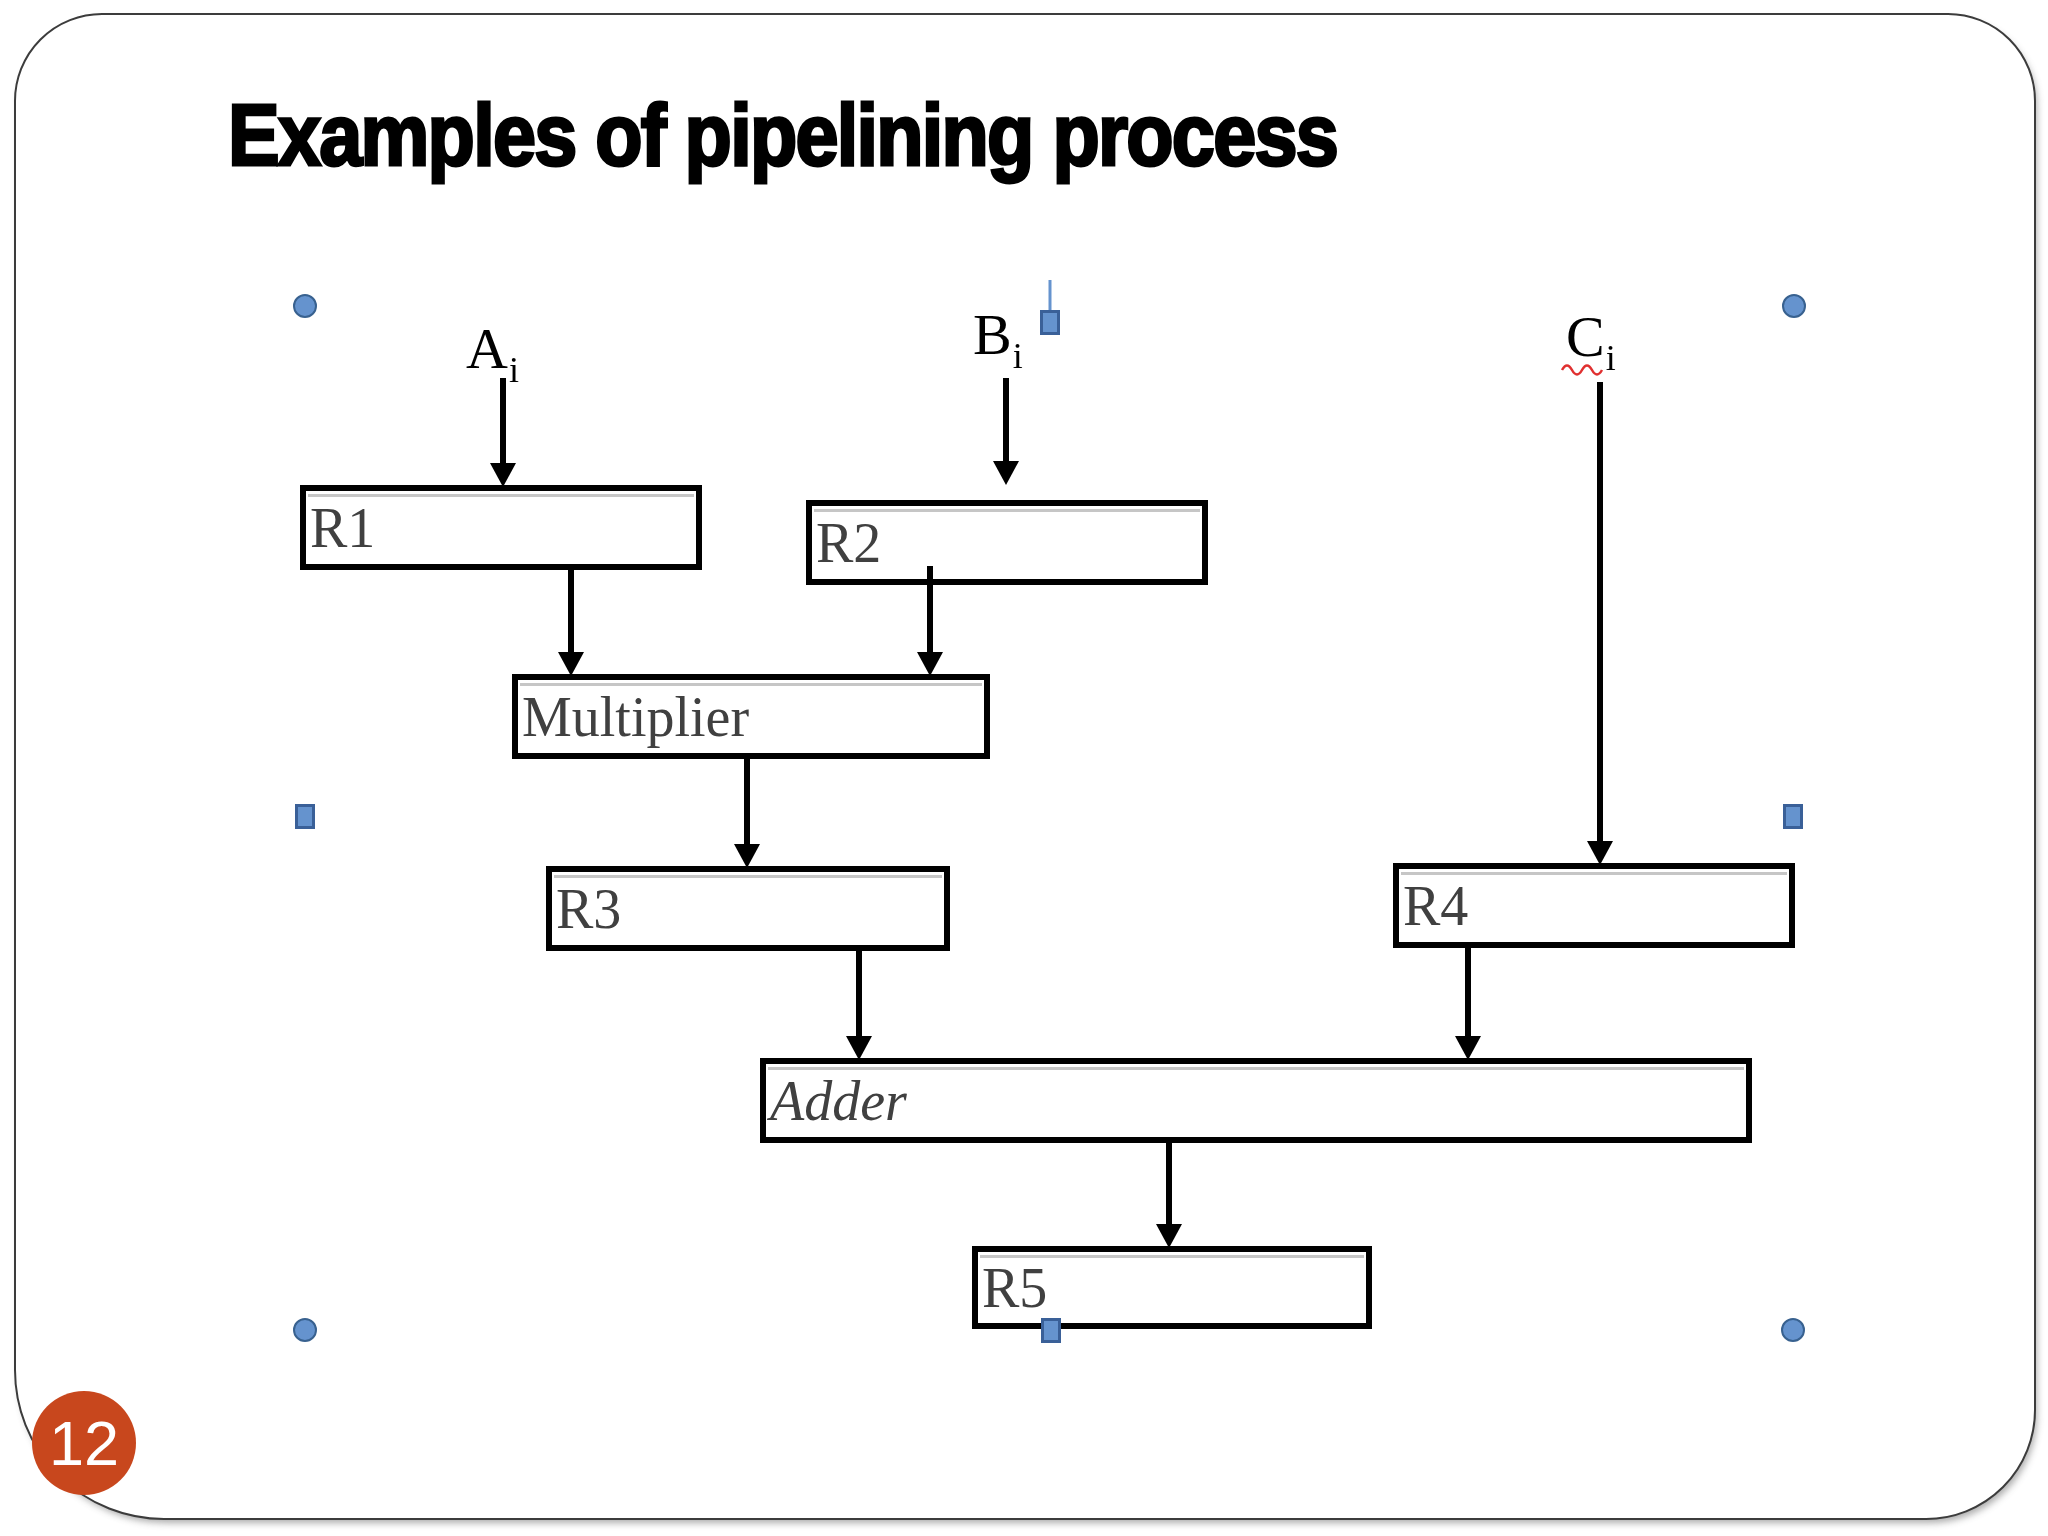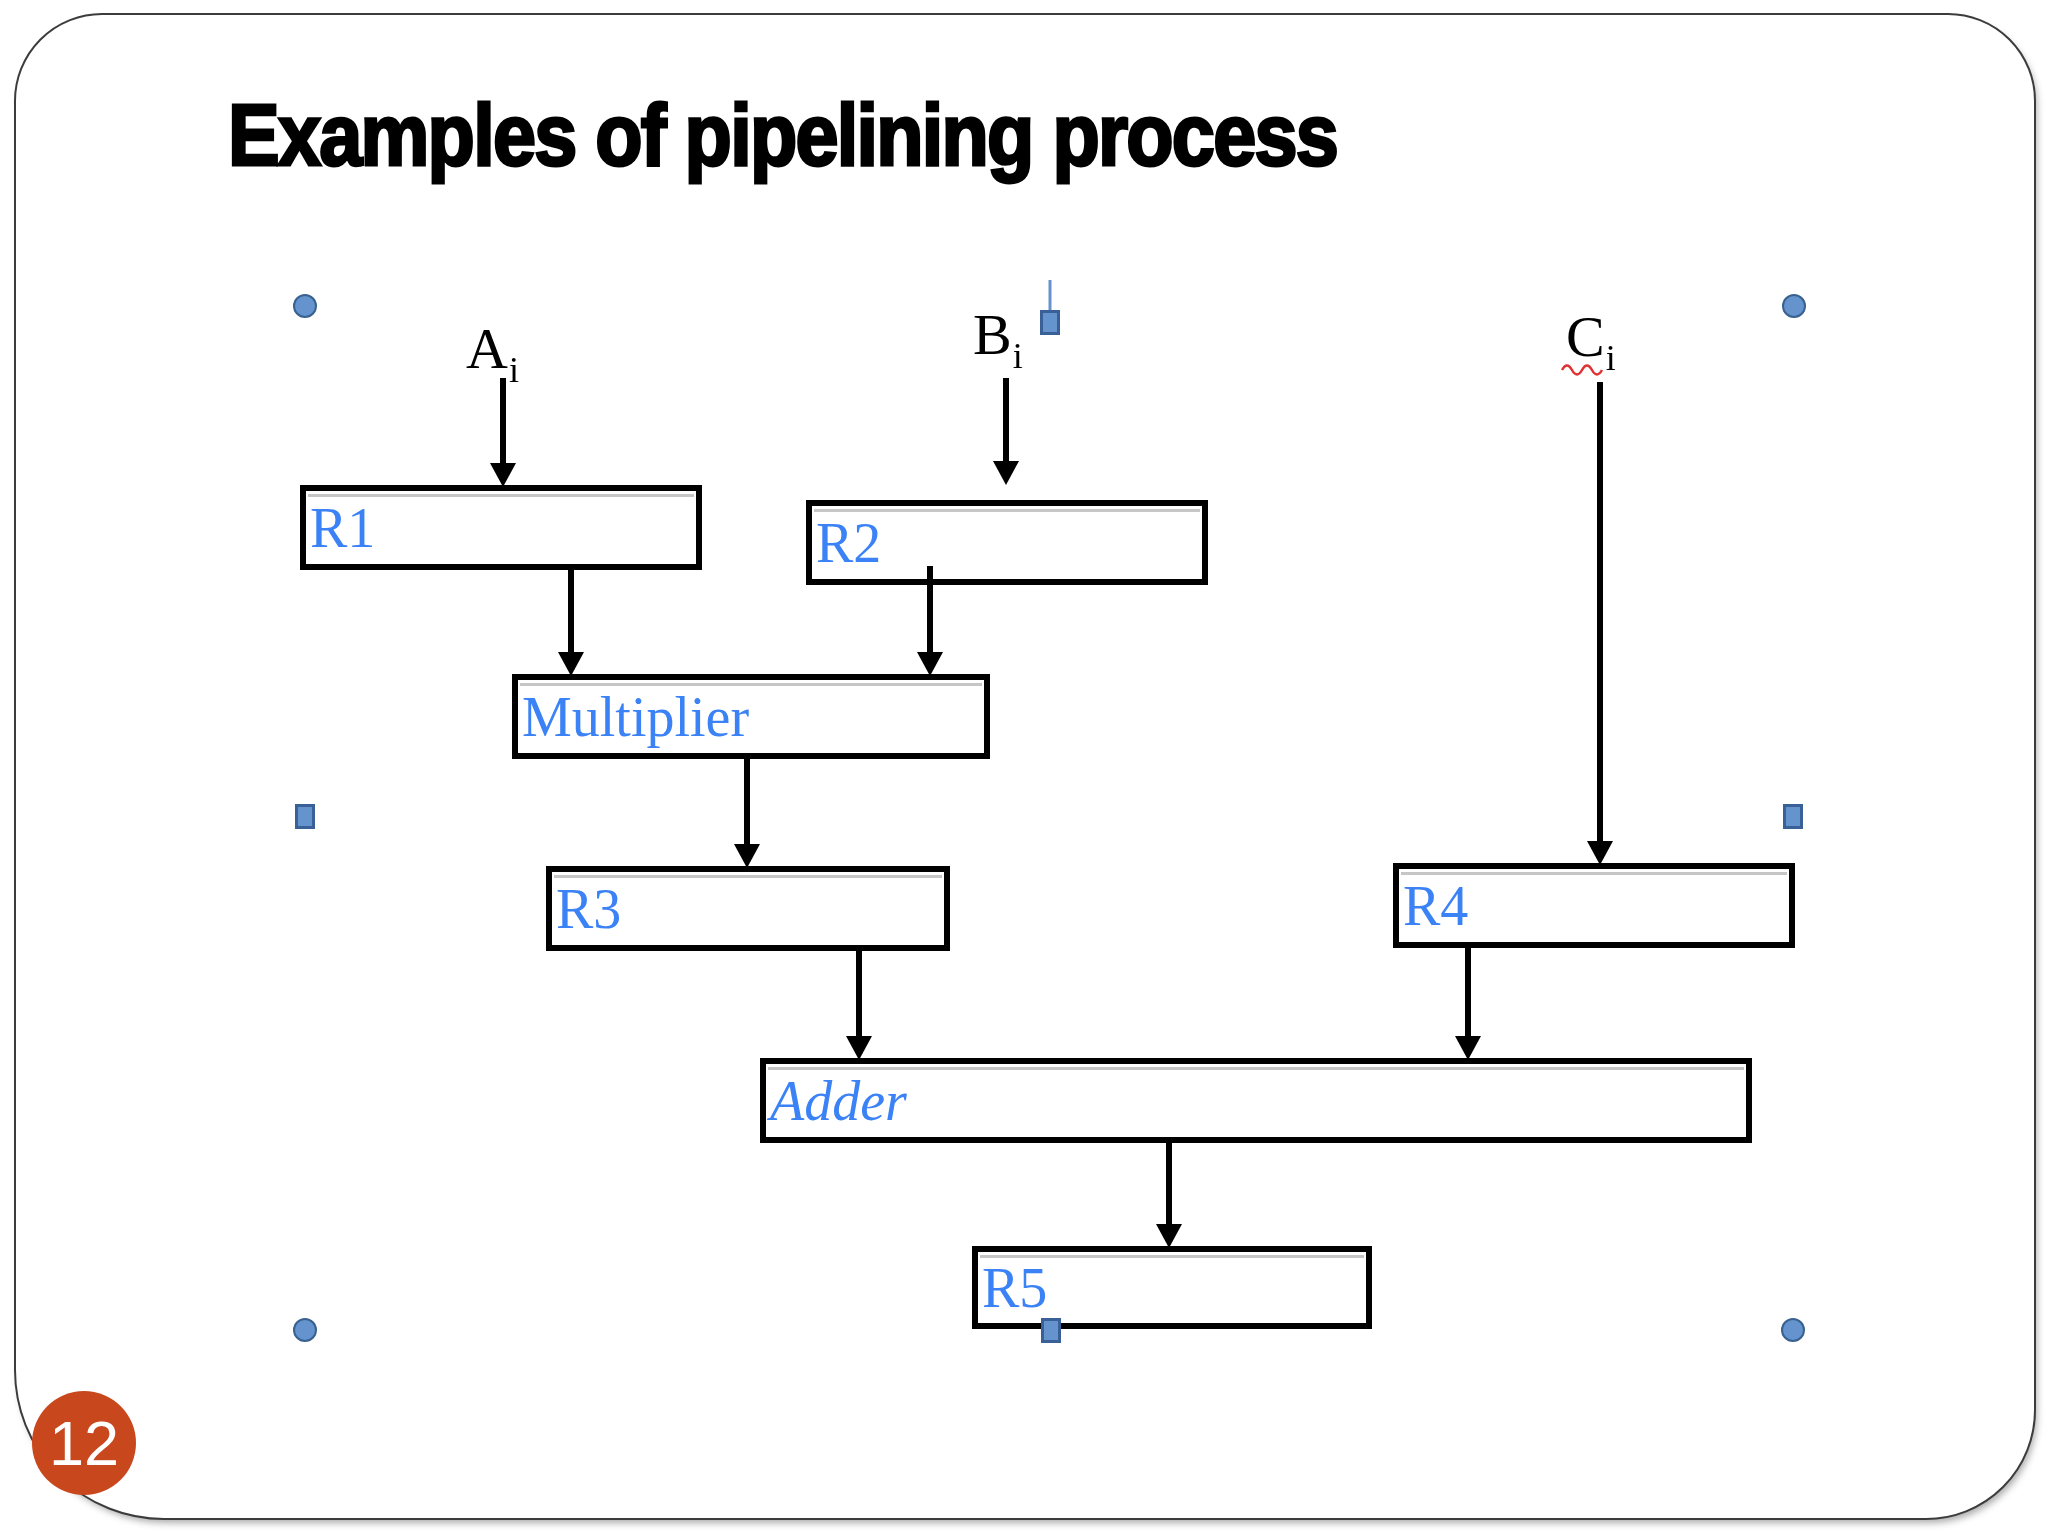--- a/index.html
+++ b/index.html
@@ -13,21 +13,21 @@
 
   
   .title{position:absolute;left:228px;top:84px;font-size:88px;font-weight:bold;
     color:#000;letter-spacing:-2px;white-space:nowrap;transform:scaleX(.88);
     transform-origin:left top;-webkit-text-stroke:3px #000;}
 
   
   .dbox{position:absolute;box-sizing:border-box;border:6px solid #000;background:#fff;}
   .dbox::before{content:"";position:absolute;left:2px;right:2px;top:3px;height:3px;background:#c6c6c6;}
   .boxlabel{position:absolute;left:4px;top:0;height:100%;display:flex;align-items:center;
-    font-family:"Liberation Serif",serif;font-size:56px;color:#3b82f6;line-height:1;}
+    font-family:"Liberation Serif",serif;font-size:56px;color:#404040;line-height:1;}
   .b-r1{left:300px;top:485px;width:402px;height:85px;}
   .b-r2{left:806px;top:500px;width:402px;height:85px;}
   .b-mult{left:512px;top:674px;width:478px;height:85px;}
   .b-r3{left:546px;top:866px;width:404px;height:85px;}
   .b-r4{left:1393px;top:863px;width:402px;height:85px;}
   .b-adder{left:760px;top:1058px;width:992px;height:85px;font-style:italic;}
   .b-r5{left:972px;top:1246px;width:400px;height:83px;}
 
   
   .inlabel{position:absolute;font-family:"Liberation Serif",serif;font-size:58px;color:#000;line-height:1;}

